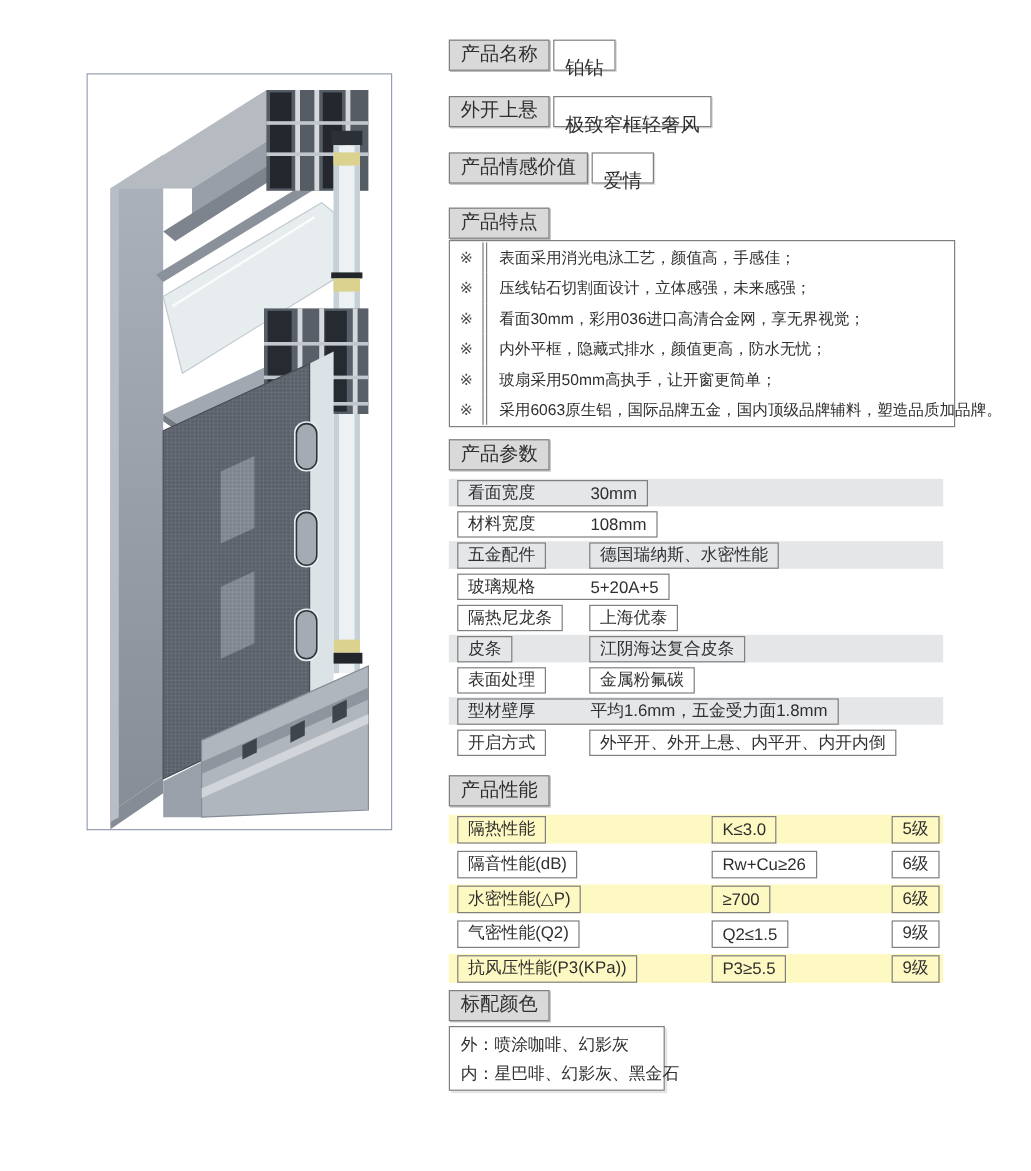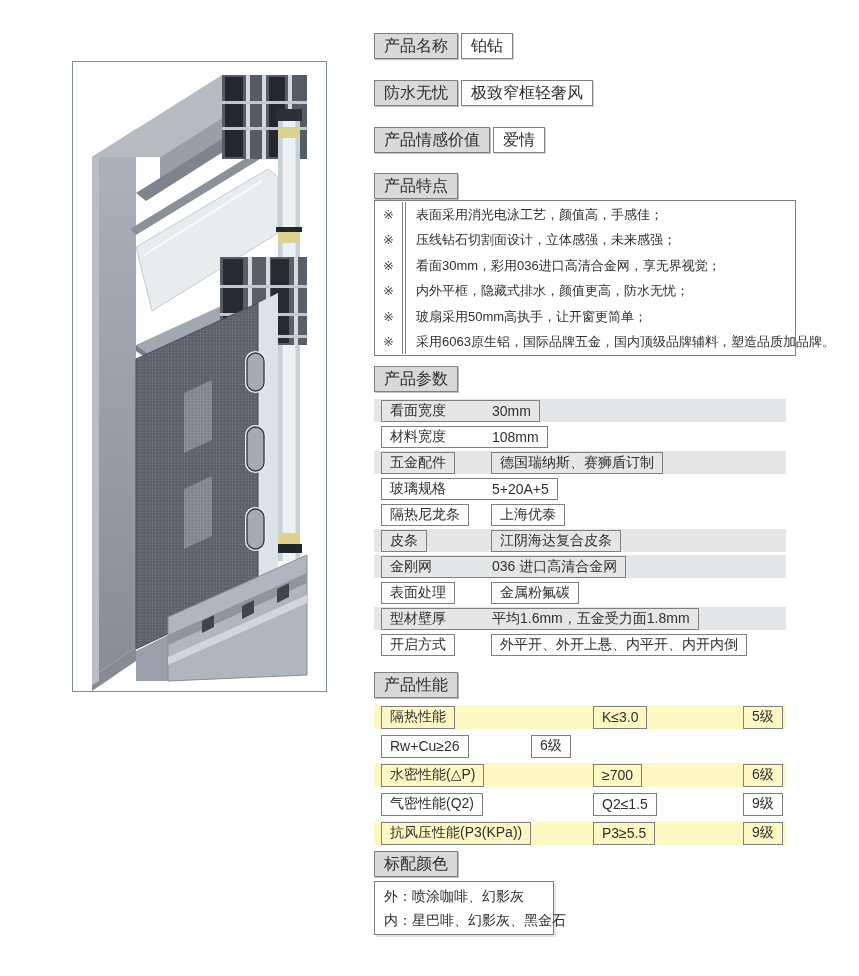--- a/index.html
+++ b/index.html
@@ -10,21 +10,21 @@
   .image-panel{position:absolute;left:72px;top:61px;width:255px;height:631px;}
   .image-panel svg{display:block;}
 
   
   .right-col{position:absolute;left:374px;top:0;width:460px;}
 
   .tag{display:inline-block;background:#d9d9d9;border:1px solid #7f7f7f;
        box-shadow:1px 1px 0 #bdbdbd;padding:0 9px;font-size:16px;line-height:24px;
        height:26px;box-sizing:border-box;white-space:nowrap;}
   .val-box{display:inline-block;background:#fff;border:1px solid #7f7f7f;
-       box-shadow:1px 1px 0 #d8d8d8;padding:0 9px;margin-left:3px;font-size:16px;
+       box-shadow:1px 1px 0 #d8d8d8;padding:12px 9px;margin-left:3px;font-size:16px;
        line-height:24px;height:26px;box-sizing:border-box;white-space:nowrap;}
 
   .info-row{display:flex;margin-top:21px;align-items:flex-start;}
   .info-row:first-child{margin-top:33px;}
 
   .section-title{margin:0;}
   #features-title{margin-top:20px;}
   #params-title{margin-top:10px;}
   #perf-title{margin-top:16px;}
   #colors-title{margin-top:6px;}
@@ -173,21 +173,21 @@
   </div>
 
   <div class="right-col">
 
     <div>
         <div class="info-row">
           <div class="tag">产品名称</div>
           <div class="val-box">铂钻</div>
         </div>
         <div class="info-row">
-          <div class="tag">防水无忧</div>
+          <div class="tag">外开上悬</div>
           <div class="val-box">极致窄框轻奢风</div>
         </div>
         <div class="info-row">
           <div class="tag">产品情感价值</div>
           <div class="val-box">爱情</div>
         </div>
       </div>
 
     <div id="features-title" class="section-title">
       <span class="tag">产品特点</span>
@@ -230,41 +230,35 @@
           </div>
         </div>
         <div class="param-row">
           <div class="box combined">
             <span class="p-lbl">材料宽度</span>
             <span class="p-val">108mm</span>
           </div>
         </div>
         <div class="param-row stripe">
           <div class="lbl-cell"><div class="box">五金配件</div></div>
-          <div class="box">德国瑞纳斯、赛狮盾订制</div>
+          <div class="box">德国瑞纳斯、水密性能</div>
         </div>
         <div class="param-row">
           <div class="box combined">
             <span class="p-lbl">玻璃规格</span>
             <span class="p-val">5+20A+5</span>
           </div>
         </div>
         <div class="param-row">
           <div class="lbl-cell"><div class="box">隔热尼龙条</div></div>
           <div class="box">上海优泰</div>
         </div>
         <div class="param-row stripe">
           <div class="lbl-cell"><div class="box">皮条</div></div>
           <div class="box">江阴海达复合皮条</div>
-        </div>
-        <div class="param-row stripe">
-          <div class="box combined">
-            <span class="p-lbl">金刚网</span>
-            <span class="p-val">036 进口高清合金网</span>
-          </div>
         </div>
         <div class="param-row">
           <div class="lbl-cell"><div class="box">表面处理</div></div>
           <div class="box">金属粉氟碳</div>
         </div>
         <div class="param-row stripe">
           <div class="box combined">
             <span class="p-lbl">型材壁厚</span>
             <span class="p-val">平均1.6mm，五金受力面1.8mm</span>
           </div>
@@ -278,20 +272,21 @@
     <div id="perf-title" class="section-title">
       <span class="tag">产品性能</span>
     </div>
     <div class="perf-table">
         <div class="perf-row stripe">
           <div class="perf-lbl-cell"><div class="box">隔热性能</div></div>
           <div class="perf-val-cell"><div class="box">K≤3.0</div></div>
           <div class="box">5级</div>
         </div>
         <div class="perf-row">
+          <div class="perf-lbl-cell"><div class="box">隔音性能(dB)</div></div>
           <div class="perf-val-cell"><div class="box">Rw+Cu≥26</div></div>
           <div class="box">6级</div>
         </div>
         <div class="perf-row stripe">
           <div class="perf-lbl-cell"><div class="box">水密性能(△P)</div></div>
           <div class="perf-val-cell"><div class="box">≥700</div></div>
           <div class="box">6级</div>
         </div>
         <div class="perf-row">
           <div class="perf-lbl-cell"><div class="box">气密性能(Q2)</div></div>

